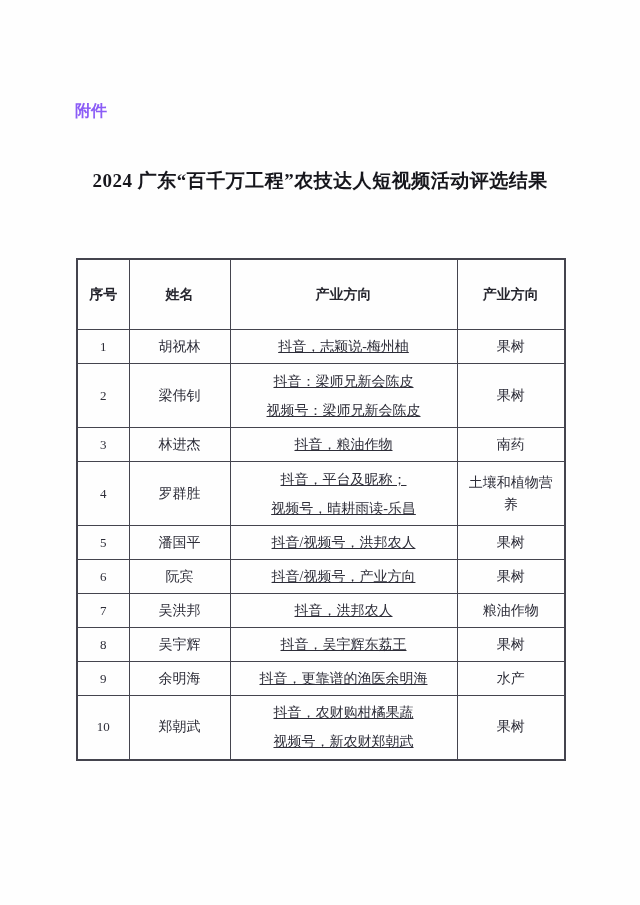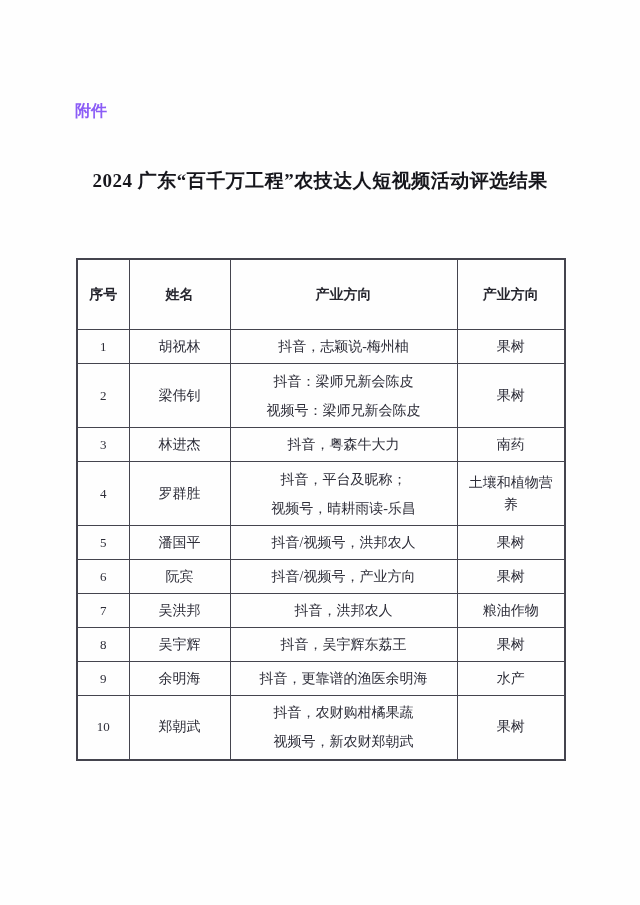--- a/index.html
+++ b/index.html
@@ -62,21 +62,21 @@
   }
   table.result-table td {
     text-align: center;
     vertical-align: middle;
     padding: 2px 6px;
     line-height: 22px;
   }
   tr.row-single { height: 34px; }
   tr.row-tall   { height: 64px; }
   td.cell-no { font-size: 13px; }
-  .pline { line-height: 29px; }
+  .pline { line-height: 29px; text-decoration: underline; }
 </style>
 </head>
 <body>
 
 <div class="page">
 
   <div class="attachment">附件</div>
 
   <div class="doc-title">
     <div>2024 广东“百千万工程”农技达人短视频活动评选结果</div>
@@ -112,21 +112,21 @@
         <td>
           <div class="pline">抖音：梁师兄新会陈皮</div>
           <div class="pline">视频号：梁师兄新会陈皮</div>
         </td>
         <td>果树</td>
       </tr>
       <tr class="row-single">
         <td class="cell-no">3</td>
         <td>林进杰</td>
         <td>
-            <div class="pline">抖音，粤森牛大力</div>
+            <div class="pline">抖音，粮油作物</div>
           </td>
         <td>南药</td>
       </tr>
       <tr class="row-tall">
         <td class="cell-no">4</td>
         <td>罗群胜</td>
         <td>
           <div class="pline">抖音，平台及昵称；</div>
           <div class="pline">视频号，晴耕雨读-乐昌</div>
         </td>

